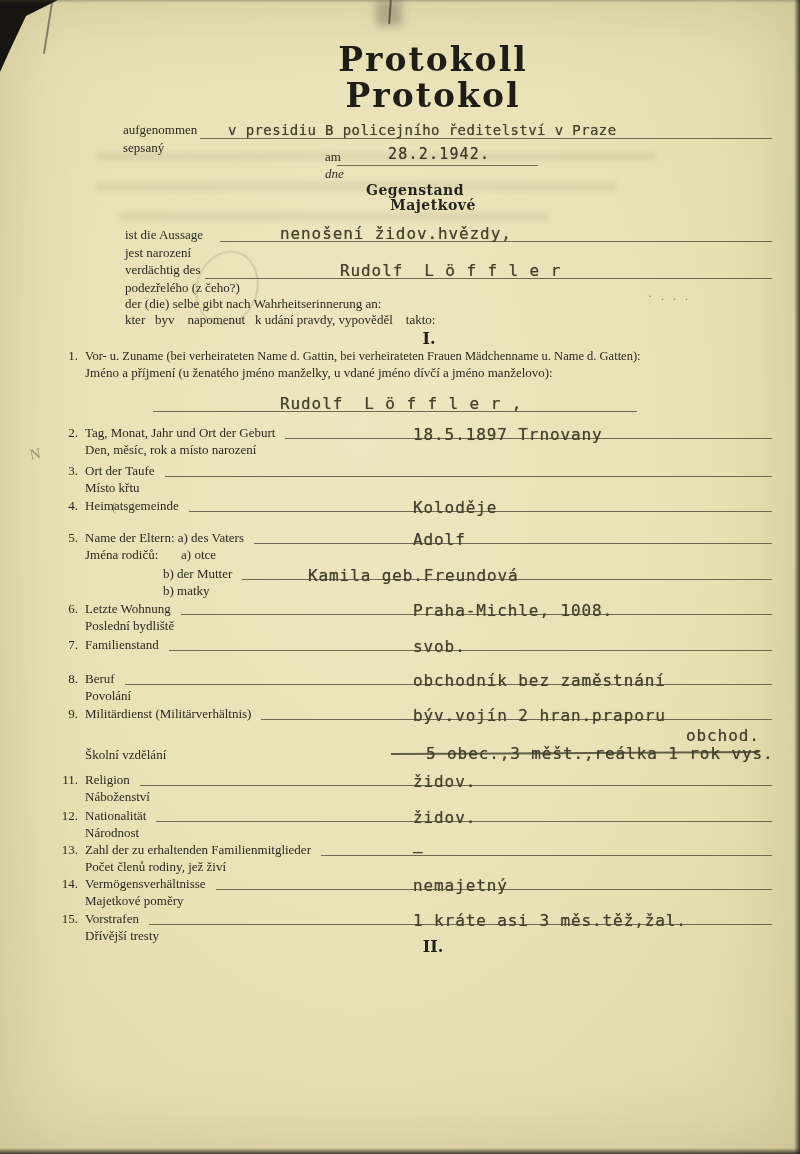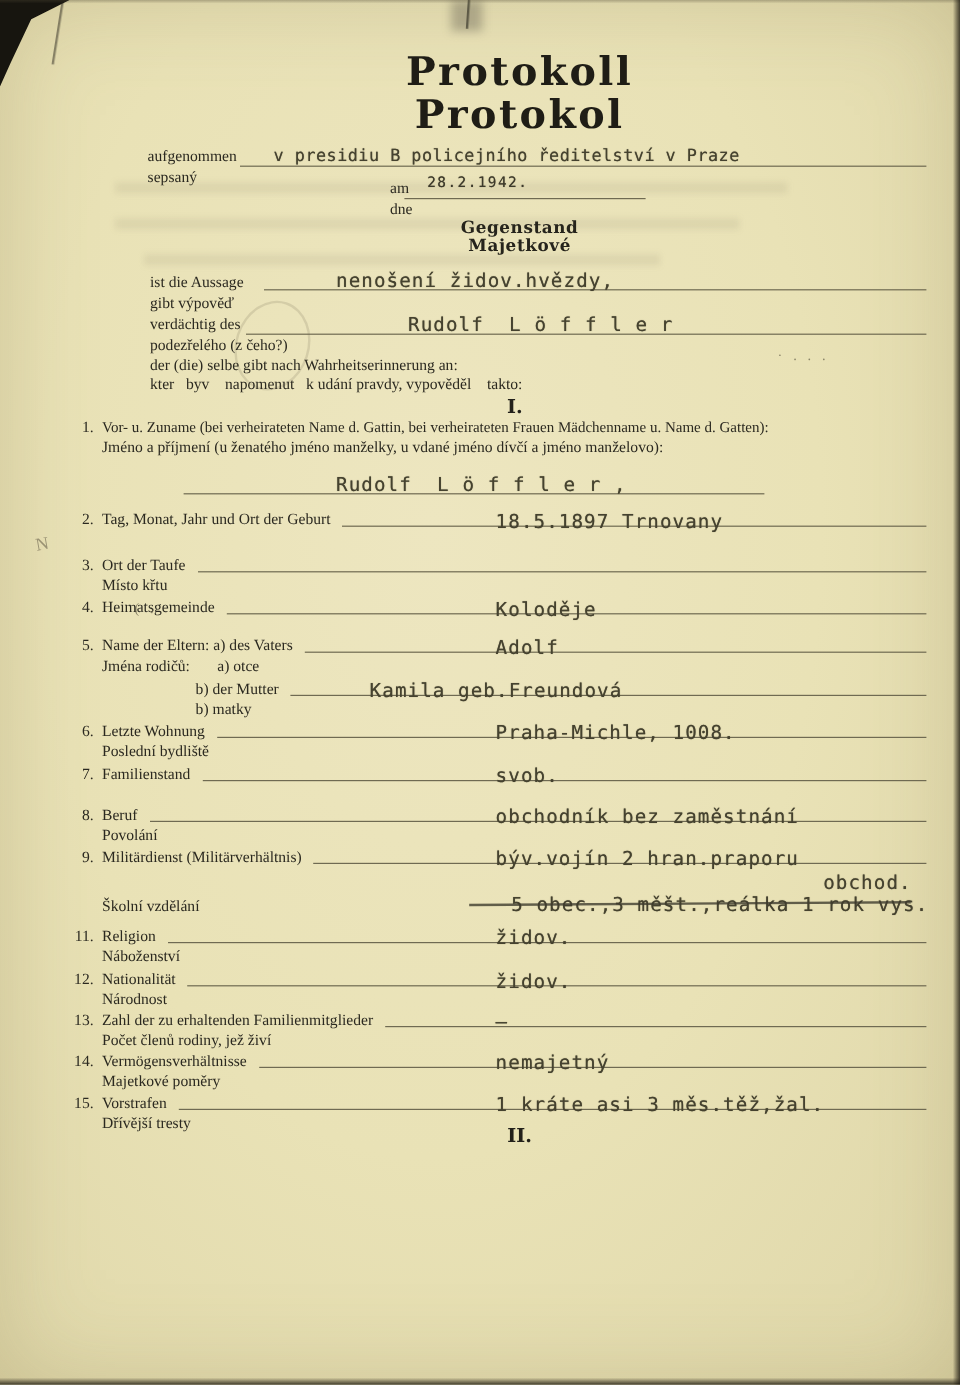--- a/index.html
+++ b/index.html
@@ -14,21 +14,21 @@
   .cx { position:absolute; transform:translateX(-50%); white-space:nowrap; }
   .title { font-family:"DejaVu Serif",serif; font-weight:bold; font-size:33px; letter-spacing:2px; color:#1f1d16; }
   .lbl { font-size:13px; line-height:14px; white-space:pre; }
   .boldlbl { font-family:"DejaVu Serif",serif; font-weight:bold; font-size:14px; letter-spacing:0.5px; color:#26241c; }
   .sech { font-family:"DejaVu Serif",serif; font-weight:bold; font-size:16px; color:#22201a; }
   .typed {
     font-family:"DejaVu Sans Mono",monospace; font-size:16px; letter-spacing:0.9px;
     color:#45422f; white-space:pre; text-shadow:0 0 0.7px rgba(69,66,47,0.75);
   }
   .typed-sm { font-size:14px; letter-spacing:0.4px; }
-  .typed-lg { font-size:12px; letter-spacing:1.2px; color:#3c392a; }
+  .typed-lg { font-size:15px; letter-spacing:1.2px; color:#3c392a;margin-left:32px; }
   .hline { position:absolute; height:0; border-bottom:1px solid #6f6a52; }
   
   .item { position:absolute; left:58px; right:28px; }
   .item .top { display:flex; align-items:flex-end; height:14px; }
   .num { flex:none; width:20px; text-align:right; margin-right:7px; font-size:13px; line-height:14px; }
   .de  { flex:none; font-size:13px; line-height:14px; white-space:pre; padding-right:10px; }
   .rule { flex:1; min-width:8px; border-bottom:1px solid #6f6a52; margin-bottom:1px; }
   .cs  { display:block; margin-left:27px; margin-top:3px; font-size:13px; line-height:14px; white-space:pre; }
   .item .val { position:absolute; top:-1px; left:355px; }
   .item-first .ansline { position:absolute; border-bottom:1px solid #6f6a52; height:0; left:95px; width:484px; top:62px; }
@@ -78,29 +78,29 @@
 
   <div class="cx title" style="left:433px; top:76px;">Protokol</div>
   <div class="cx title" style="left:433px; top:40px;">Protokoll</div>
 
   <span class="abs lbl" style="left:123px; top:123px;">aufgenommen</span>
   <span class="abs lbl" style="left:123px; top:141px;text-align:center;">sepsaný</span>
   <div class="hline" style="left:200px; width:572px; top:138px;"></div>
   <span class="abs typed typed-sm" style="left:228px; top:122px;">v presidiu B policejního ředitelství v Praze</span>
 
   <span class="abs lbl" style="left:325px; top:150px;">am</span>
-  <span class="abs lbl" style="left:325px; top:167px;">dne</span>
+  <span class="abs lbl" style="left:325px; top:167px;font-style:italic;">dne</span>
   <div class="hline" style="left:337px; width:201px; top:165px;"></div>
   <span class="abs typed typed-lg" style="left:356px; top:145px;">28.2.1942.</span>
 
-  <div class="cx boldlbl" style="left:433px; top:182px;text-align:right;">Gegenstand</div>
+  <div class="cx boldlbl" style="left:415px; top:182px;text-align:right;">Gegenstand</div>
   <div class="cx boldlbl" style="left:433px; top:197px;">Majetkové</div>
 
   <span class="abs lbl" style="left:125px; top:228px;">ist die Aussage</span>
-  <span class="abs lbl" style="left:125px; top:246px;">gibt výpověď</span>
+  <span class="abs lbl" style="left:125px; top:246px;">jest narození</span>
   <div class="hline" style="left:220px; width:552px; top:241px;"></div>
   <span class="abs typed" style="left:280px; top:224px;">nenošení židov.hvězdy,</span>
 
   <span class="abs lbl" style="left:125px; top:263px;">verdächtig des</span>
   <span class="abs lbl" style="left:125px; top:281px;">podezřelého (z čeho?)</span>
   <div class="hline" style="left:205px; width:567px; top:278px;"></div>
   <span class="abs typed" style="left:340px; top:261px;">Rudolf  L ö f f l e r</span>
 
   <span class="abs lbl" style="left:125px; top:297px;">der (die) selbe gibt nach Wahrheitserinnerung an:</span>
   <span class="abs lbl" style="left:125px; top:313px;">kter   byv    napomenut   k udání pravdy, vypověděl    takto:</span>
@@ -116,20 +116,21 @@
     <div class="ansline"></div>
     <span class="typed val1">Rudolf  L ö f f l e r ,</span>
   </div>
 
   <div class="item" style="top:426px;">
     <div class="top">
         <span class="num">2.</span>
         <span class="de">Tag, Monat, Jahr und Ort der Geburt</span>
         <span class="rule"></span>
       </div>
+    <span class="cs">Den, měsíc, rok a místo narození</span>
     <span class="typed val">18.5.1897 Trnovany</span>
   </div>
 
   <div class="item" style="top:464px;">
     <div class="top">
         <span class="num">3.</span>
         <span class="de">Ort der Taufe</span>
         <span class="rule"></span>
       </div>
     <span class="cs">Místo křtu</span>

